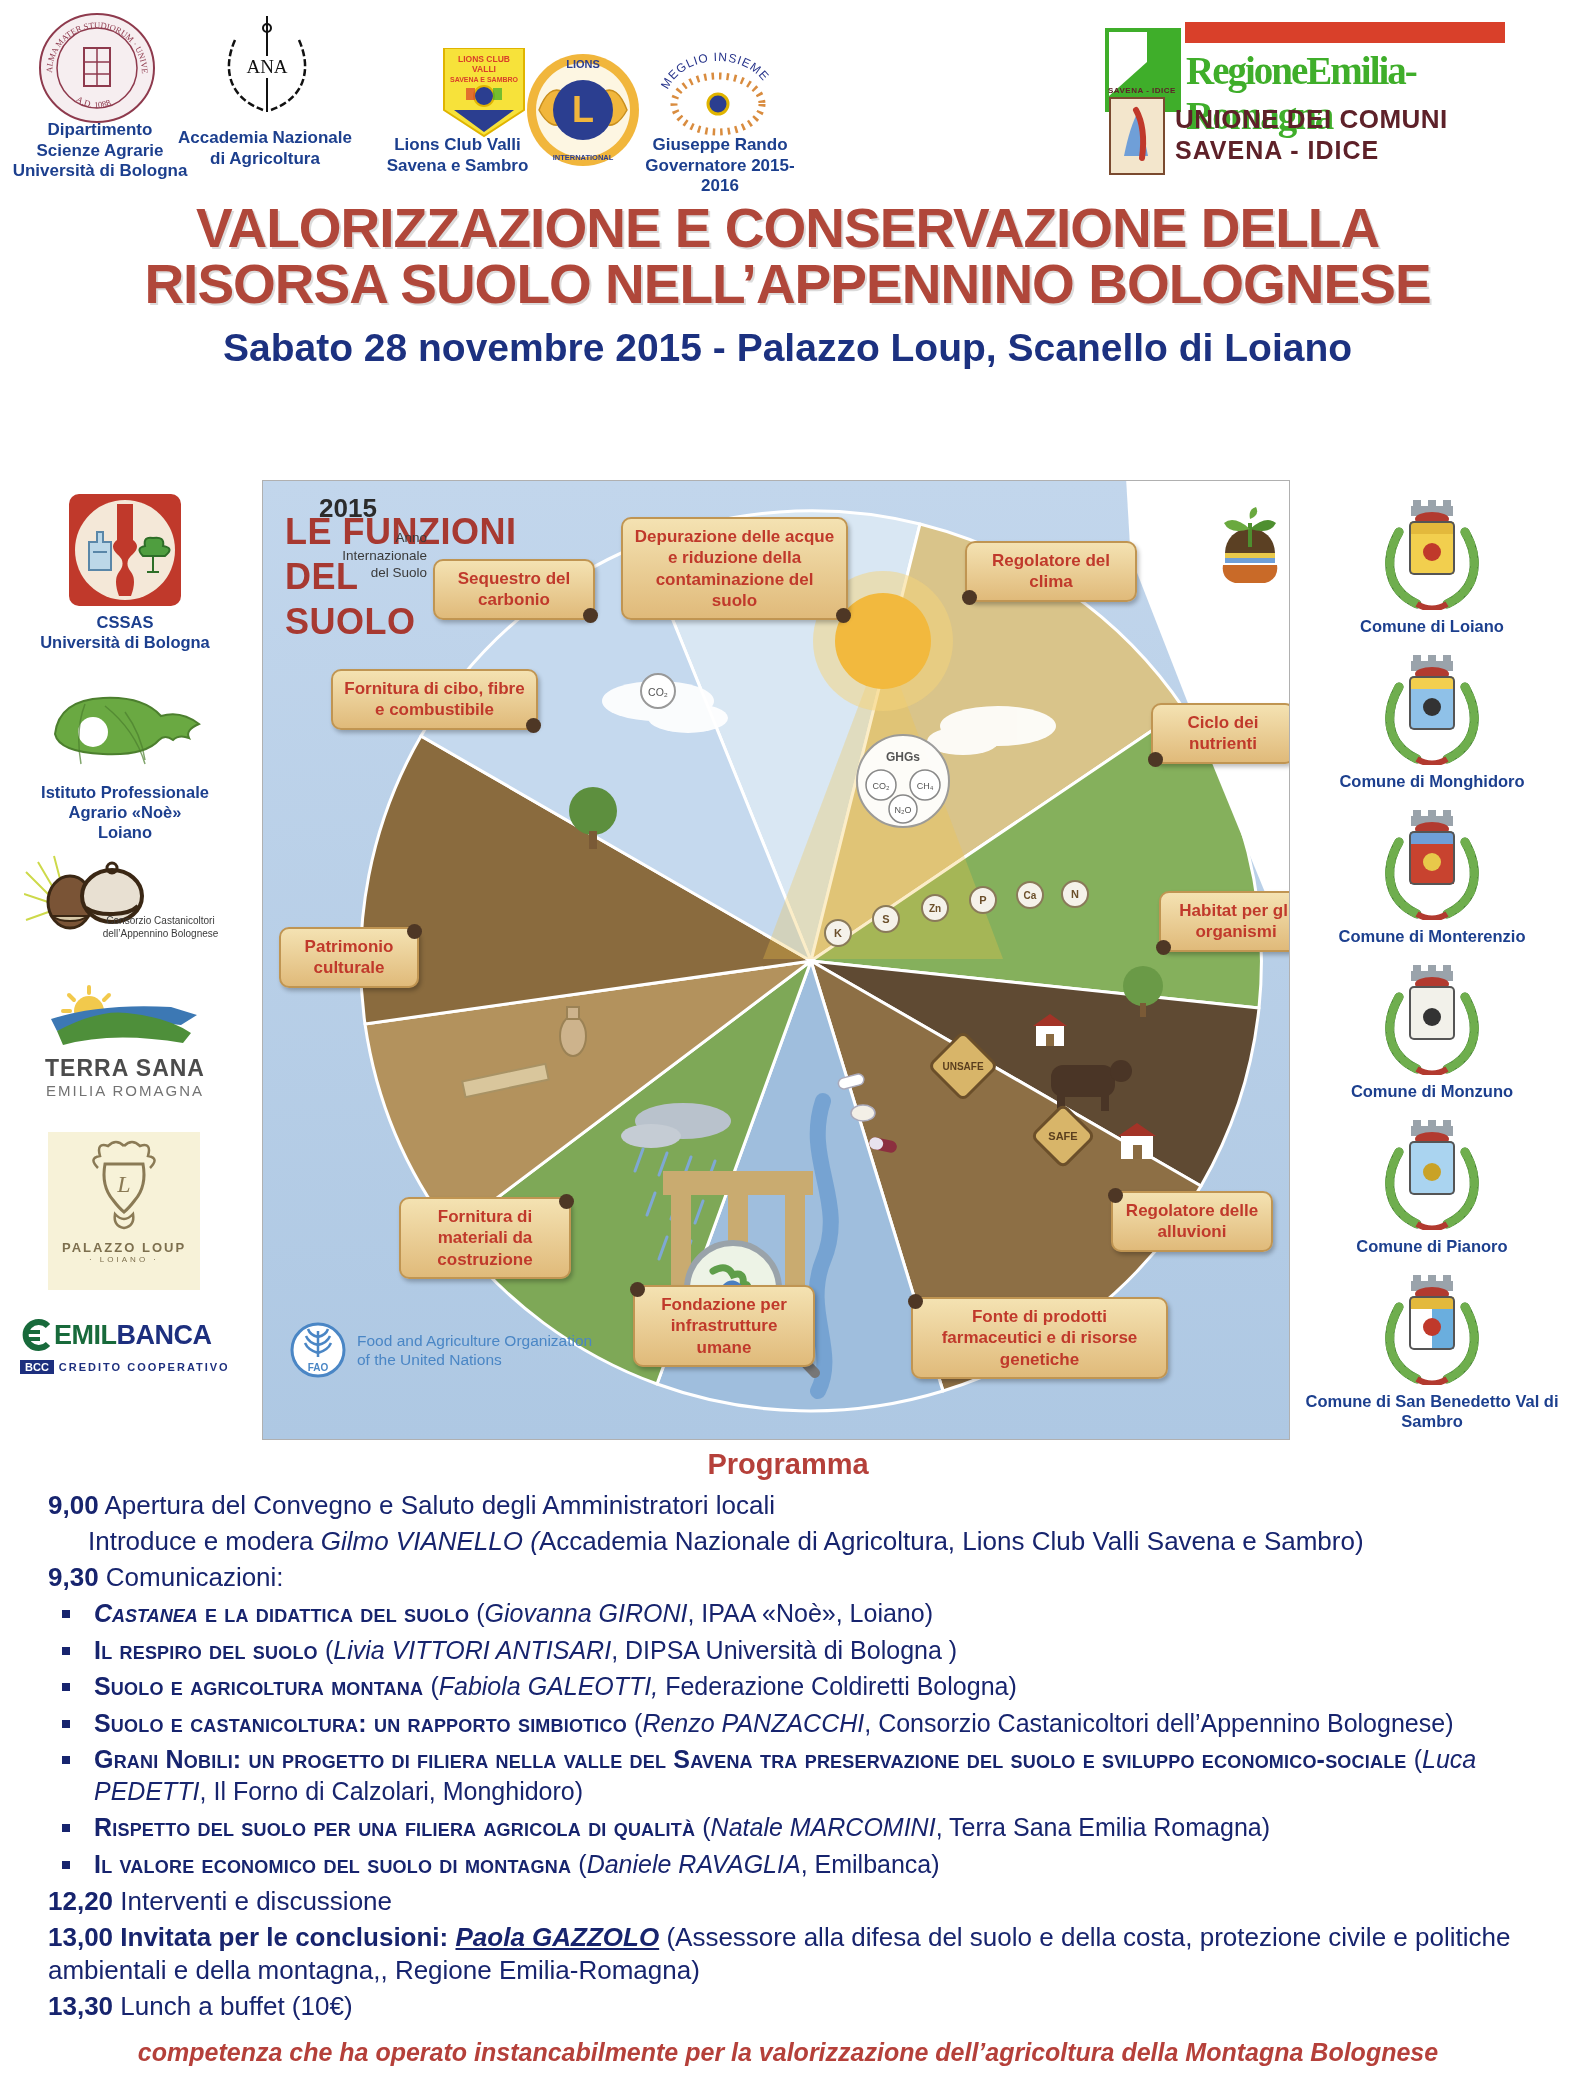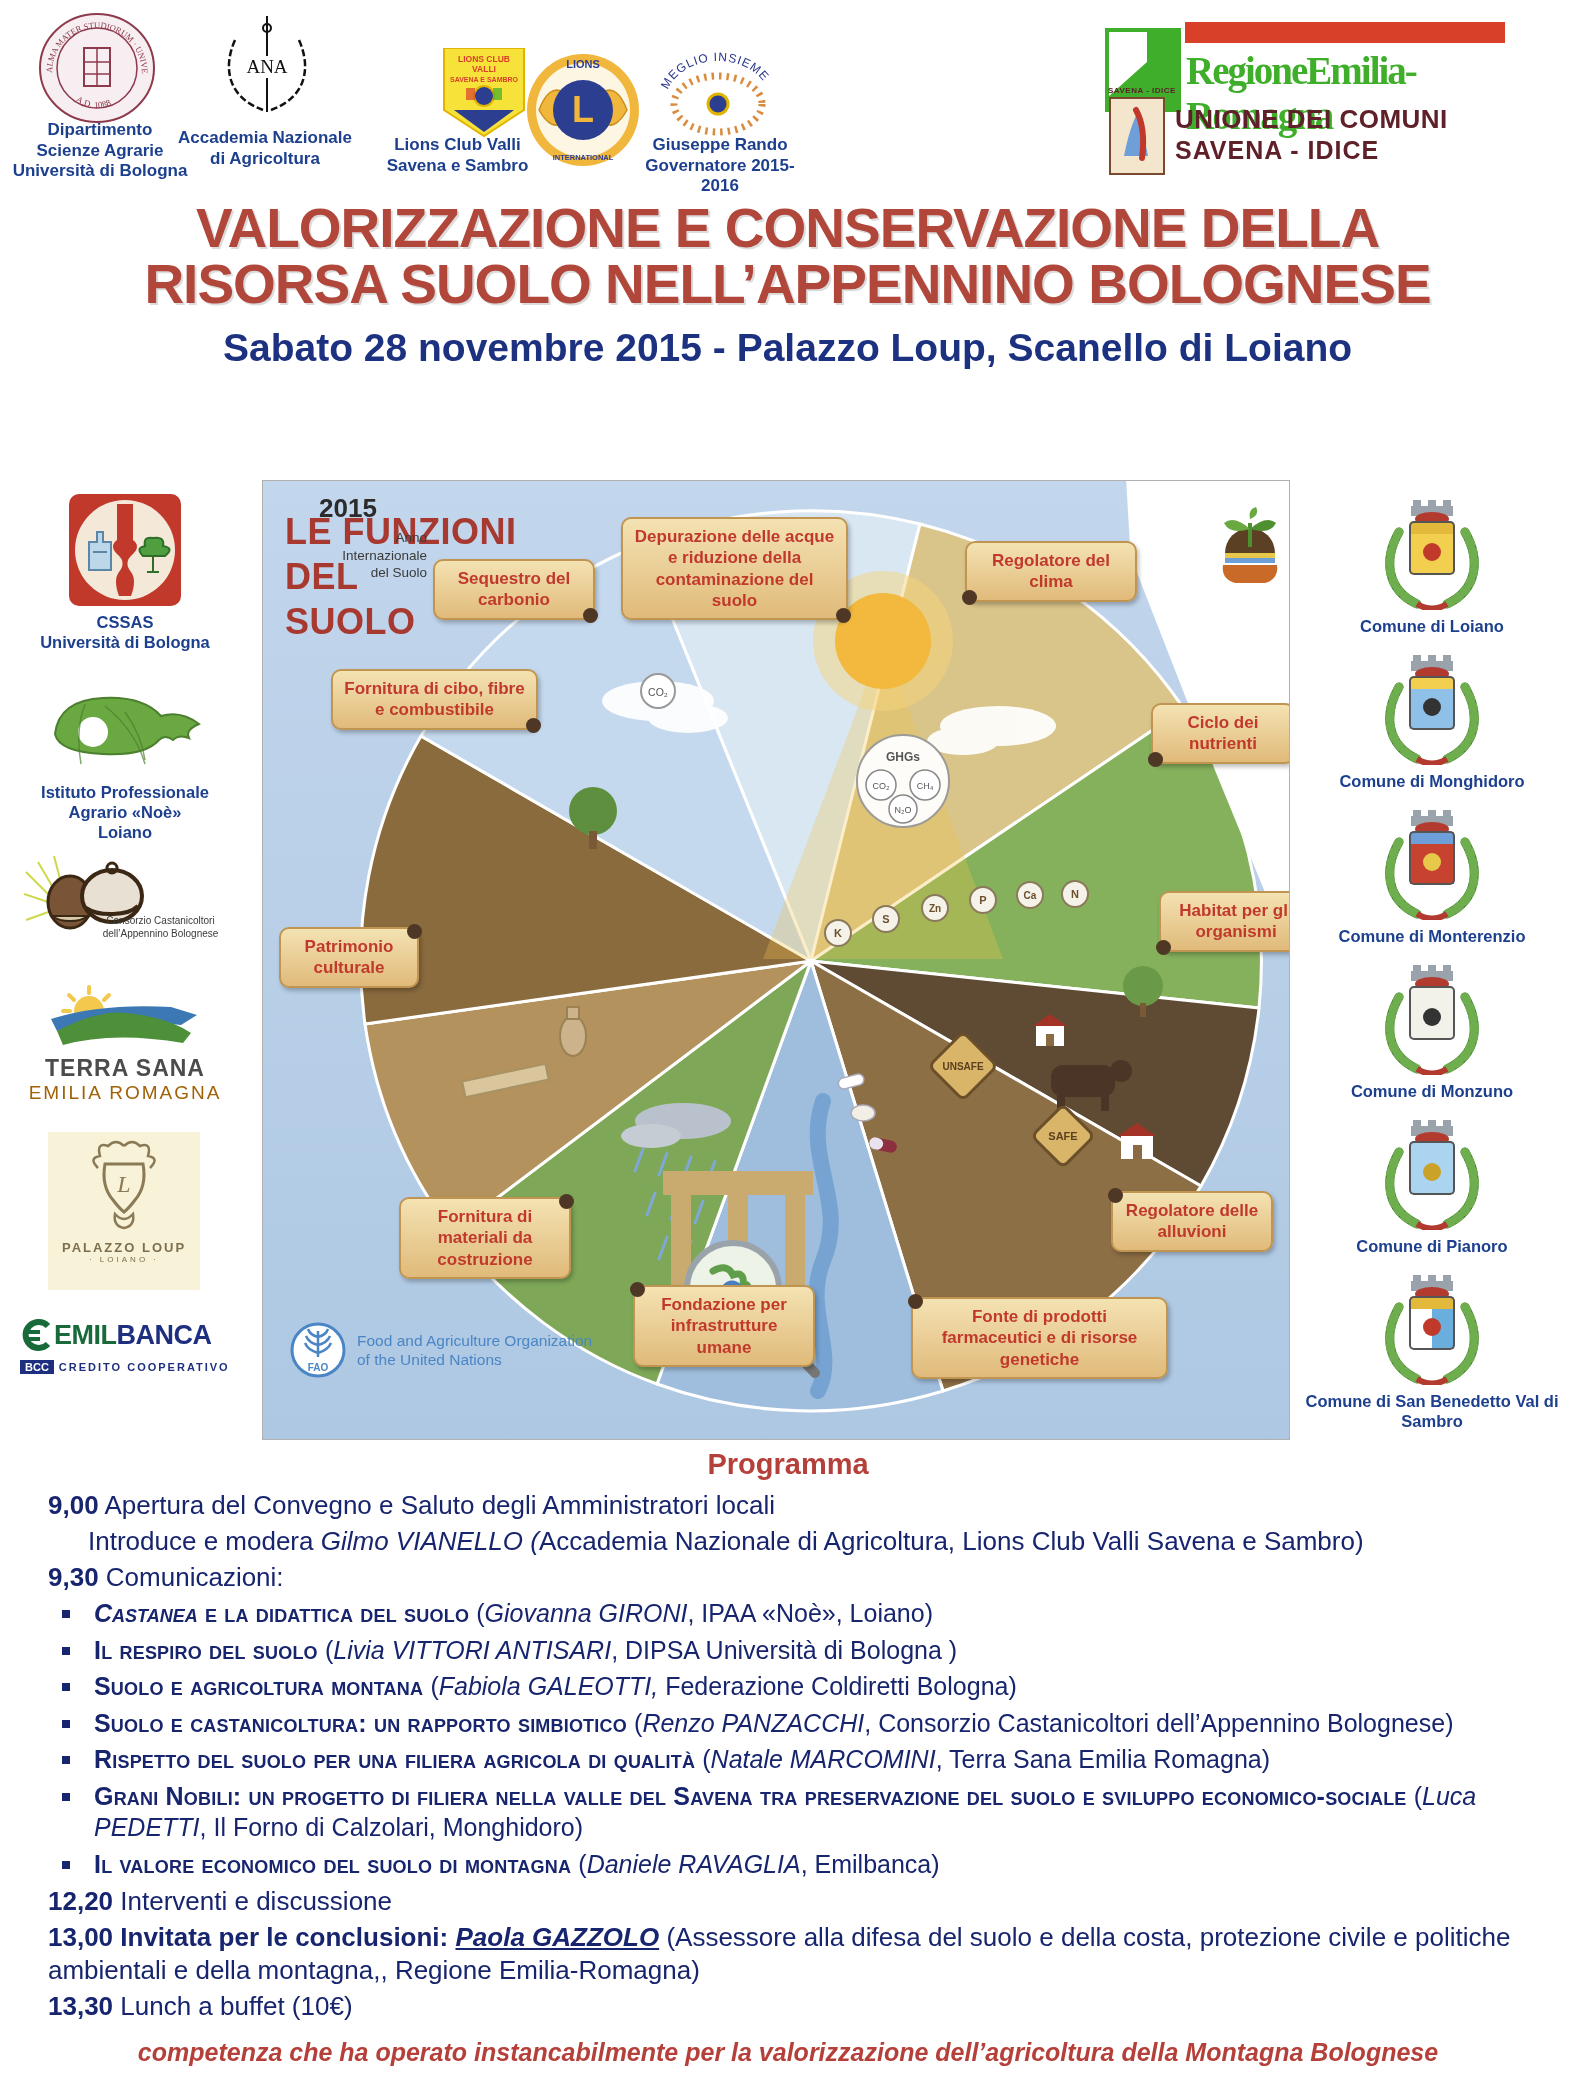--- a/index.html
+++ b/index.html
@@ -18,21 +18,21 @@
   .unione-small{position:absolute;left:1108px;top:86px;font-size:8px;color:#5e2129;font-weight:bold;letter-spacing:.5px;}
   
   .titleblock{position:absolute;left:0;top:200px;width:1575px;text-align:center;}
   .titleblock .t1,.titleblock .t2{font-size:55px;font-weight:800;color:#b0473a;letter-spacing:-1px;
         line-height:1.02;text-shadow:2px 2px 0 rgba(60,60,60,.18);}
   .titleblock .date{margin-top:14px;font-size:39px;font-weight:800;color:#1c3180;}
   
   .lcap{color:#1c3f8e;font-weight:bold;font-size:16.5px;line-height:1.22;text-align:center;}
   .sponsor{position:absolute;text-align:center;}
   .terra-t1{font-size:23px;font-weight:bold;color:#4c4c4c;letter-spacing:1px;}
-  .terra-t2{font-size:19px;color:#a16207;letter-spacing:2px;}
+  .terra-t2{font-size:15px;color:#737373;letter-spacing:2px;}
   .palazzo-box{position:absolute;left:48px;top:1132px;width:152px;height:158px;background:#f7f2d8;text-align:center;}
   .palazzo-t1{font-size:13px;font-weight:bold;color:#7d6f4e;letter-spacing:2px;margin-top:4px;}
   .palazzo-t2{font-size:8px;color:#7d6f4e;letter-spacing:3px;}
   .emil-row{display:flex;align-items:center;justify-content:flex-start;}
   .emil-w1{font-size:27px;font-weight:800;color:#186a3b;letter-spacing:-.5px;}
   .emil-w2{font-size:27px;font-weight:800;color:#1d2f7e;letter-spacing:-.5px;}
   .bcc-row{display:flex;align-items:center;margin-top:8px;text-align:center;}
   .bcc-box{background:#1d2f7e;color:#fff;font-size:11px;font-weight:bold;padding:1px 5px;margin-right:5px;}
   .bcc-sub{font-size:11px;font-weight:bold;color:#1d2f7e;letter-spacing:2px;}
   .commune-item{position:absolute;width:260px;text-align:center;}
@@ -556,22 +556,22 @@
   <div class="program">
     <div class="p-head">Programma</div>
     <div id="program-lines">
         <div class="p-line k-time"><span class="seg-b">9,00</span><span> Apertura del Convegno e Saluto degli Amministratori locali</span></div>
         <div class="p-line k-indent"><span>Introduce e modera </span><span class="seg-i">Gilmo VIANELLO (</span><span>Accademia Nazionale di Agricoltura, Lions Club Valli Savena e Sambro)</span></div>
         <div class="p-line k-time"><span class="seg-b">9,30</span><span> Comunicazioni:</span></div>
         <div class="p-line k-bullet"><span class="seg-sci">Castanea</span><span class="seg-sc"> e la didattica del suolo </span><span>(</span><span class="seg-i">Giovanna GIRONI</span><span>, IPAA «Noè», Loiano)</span></div>
         <div class="p-line k-bullet"><span class="seg-sc">Il respiro del suolo </span><span>(</span><span class="seg-i">Livia VITTORI ANTISARI</span><span>, DIPSA Università di Bologna )</span></div>
         <div class="p-line k-bullet"><span class="seg-sc">Suolo e agricoltura montana </span><span>(</span><span class="seg-i">Fabiola GALEOTTI,</span><span> Federazione Coldiretti Bologna)</span></div>
         <div class="p-line k-bullet"><span class="seg-sc">Suolo e castanicoltura: un rapporto simbiotico </span><span>(</span><span class="seg-i">Renzo PANZACCHI</span><span>, Consorzio Castanicoltori dell’Appennino Bolognese)</span></div>
+        <div class="p-line k-bullet"><span class="seg-sc">Grani Nobili: un progetto di filiera nella valle del Savena tra preservazione del suolo  e sviluppo economico-sociale </span><span>(</span><span class="seg-i">Luca PEDETTI</span><span>, Il Forno di Calzolari, Monghidoro)</span></div>
         <div class="p-line k-bullet"><span class="seg-sc">Rispetto del suolo per una filiera agricola di qualità </span><span>(</span><span class="seg-i">Natale MARCOMINI</span><span>, Terra Sana Emilia Romagna)</span></div>
-        <div class="p-line k-bullet"><span class="seg-sc">Grani Nobili: un progetto di filiera nella valle del Savena tra preservazione del suolo  e sviluppo economico-sociale </span><span>(</span><span class="seg-i">Luca PEDETTI</span><span>, Il Forno di Calzolari, Monghidoro)</span></div>
         <div class="p-line k-bullet"><span class="seg-sc">Il valore economico del suolo di montagna </span><span>(</span><span class="seg-i">Daniele RAVAGLIA</span><span>, Emilbanca)</span></div>
         <div class="p-line k-time"><span class="seg-b">12,20</span><span> Interventi e discussione</span></div>
         <div class="p-line k-time"><span class="seg-b">13,00 Invitata per le conclusioni: </span><span class="seg-bi">Paola GAZZOLO</span><span> (Assessore alla difesa del suolo e della costa, protezione civile e politiche ambientali e della montagna,, Regione Emilia-Romagna)</span></div>
         <div class="p-line k-time"><span class="seg-b">13,30</span><span> Lunch a buffet (10€)</span></div>
       </div>
     <div class="dedication">
       <div>competenza che ha operato instancabilmente per la valorizzazione dell’agricoltura della Montagna Bolognese</div>
     </div>
   </div>
 

